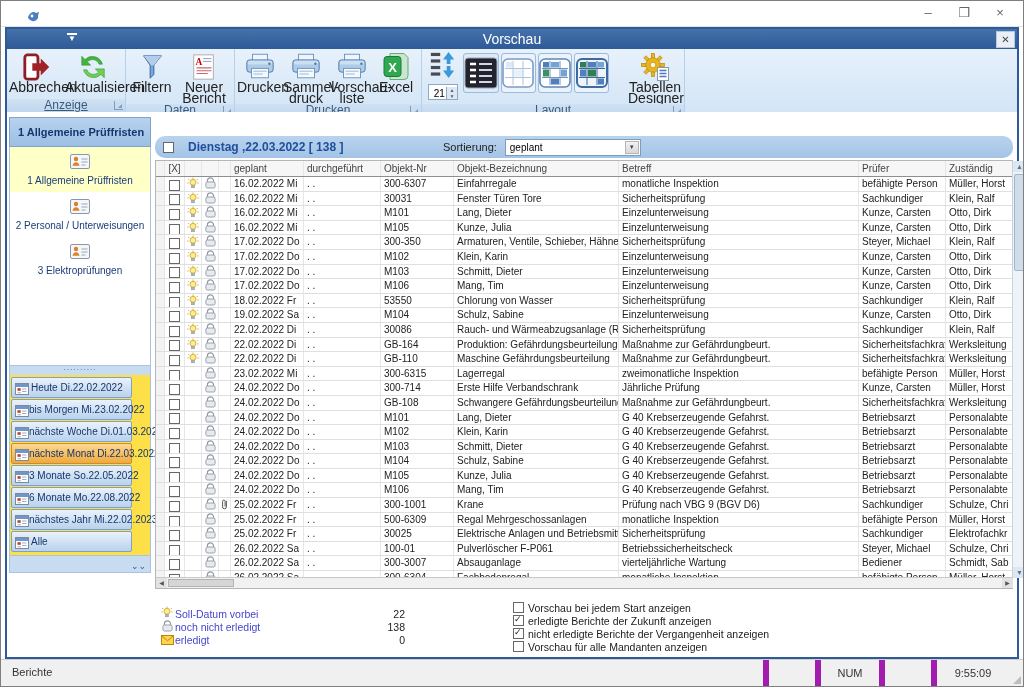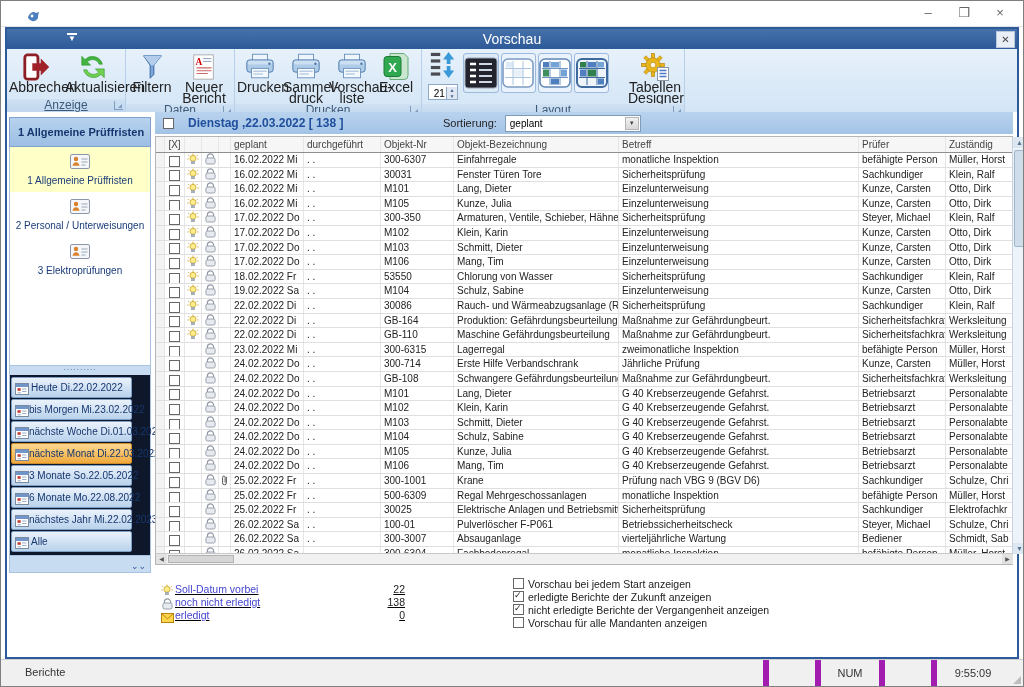--- a/index.html
+++ b/index.html
@@ -37,30 +37,30 @@
   .content{position:absolute;top:83px;left:0;right:0;bottom:0;background:#fff;}
   
   .sidebar{position:absolute;top:5px;left:2px;width:142px;bottom:0;}
   .sb-head{height:30px;background:linear-gradient(#b7d2ee,#9cbfe4);border:1px solid #7fa3cc;box-sizing:border-box;font-size:11px;font-weight:bold;color:#16366e;line-height:28px;padding-left:8px;}
   .sb-cats{height:219px;background:#fff;border:1px solid #a9c4e0;border-top:none;box-sizing:border-box;overflow:hidden;}
   .cat{text-align:center;padding:7px 2px 6px 2px;cursor:default;}
   .cat.sel{background:#ffffc8;}
   .cat-ic{display:block;height:16px;}
   .cat-lb{font-size:10px;color:#1a3c78;margin-top:5px;}
   .sb-dots{height:9px;background:#c7dcf1;border-left:1px solid #a9c4e0;border-right:1px solid #a9c4e0;text-align:center;font-size:7px;line-height:7px;color:#4a6fa5;letter-spacing:1px;}
-  .sb-btns{background:#0f172a;border:1px solid #a9c4e0;border-top:none;padding:1px 18px 2px 1px;}
+  .sb-btns{background:#fde047;border:1px solid #a9c4e0;border-top:none;padding:1px 18px 2px 1px;}
   .pbtn{height:19px;margin:1px 0;border:1px solid #7fa1c8;border-radius:2px;background:linear-gradient(#eaf2fb,#b9d2ec);display:flex;align-items:center;padding:0 3px;cursor:default;}
   .pbtn.sel{background:linear-gradient(#fcd891,#f0a93c);border-color:#cf8a2a;}
   .pbtn-ic{width:16px;height:13px;}
   .pbtn-lb{font-size:10px;color:#16366e;white-space:nowrap;}
   .sb-foot{height:16px;background:#c7dcf1;border:1px solid #a9c4e0;border-top:none;position:relative;}
   .sb-foot .chev{position:absolute;right:4px;bottom:1px;color:#2d5a98;font-size:9px;line-height:9px;}
   
   .main{position:absolute;top:0;left:148px;right:4px;bottom:0;}
-  .band{height:22px;margin-top:0;background:linear-gradient(#b9d3ee,#a3c3e6);display:flex;align-items:center;}
+  .band{height:22px;margin-top:24px;background:linear-gradient(#b9d3ee,#a3c3e6);display:flex;align-items:center;border-radius:10px;}
   .band .ck{margin-left:8px;}
   .band-title{font-size:12px;font-weight:bold;color:#1f4e9c;margin-left:14px;width:255px;}
   .sort-lb{font-size:11px;color:#222;margin-right:8px;}
   .sortsel{width:130px;height:15px;background:#fff;border:1px solid #7f9db9;display:flex;align-items:center;font-size:10px;padding-left:4px;position:relative;}
   .sortsel .arr{position:absolute;right:1px;top:1px;bottom:1px;width:12px;background:linear-gradient(#f2f2f2,#d8d8d8);border:1px solid #b5b5b5;font-size:6px;color:#444;text-align:center;line-height:11px;}
   
   .tbl{position:relative;margin-top:2px;height:429px;border:1px solid #b5b5b5;border-right:none;box-sizing:border-box;background:#fff;}
   .thead{display:flex;height:16px;background:#f6f6f6;border-bottom:1px solid #8f8f8f;box-sizing:border-box;font-size:10px;color:#444;}
   .thead .c{line-height:15px;}
   .tbody{height:402px;overflow:hidden;}
@@ -80,31 +80,31 @@
   .vsbtn{position:absolute;left:0;right:0;height:11px;background:#dde7f2;color:#5b7794;font-size:7px;text-align:center;line-height:11px;}
   .vsbtn.up{top:0;}.vsbtn.down{bottom:0;}
   .vthumb{position:absolute;left:1px;right:1px;top:13px;height:95px;background:#cfdcea;border:1px solid #9fb6cc;border-radius:2px;}
   .hscroll{position:absolute;left:0;right:0;bottom:0;height:10px;background:#f1f1f1;border-top:1px solid #c9c9c9;}
   .hsbtn{position:absolute;top:0;bottom:0;width:11px;background:#e2e2e2;color:#555;font-size:6px;text-align:center;line-height:10px;}
   .hsbtn.left{left:0;}.hsbtn.right{right:0;}
   .hthumb{position:absolute;left:12px;top:1px;bottom:1px;width:64px;background:#d6d6d6;border:1px solid #b3b3b3;}
   
   .bottom{position:relative;height:75px;}
   .legend{position:absolute;left:4px;top:18px;width:280px;}
-  .lrow{display:flex;align-items:flex-start;height:13px;text-decoration:underline;}
+  .lrow{display:flex;align-items:center;height:13px;}
   .lic{width:16px;text-align:center;}
   .llb{font-size:10.5px;color:#4545cf;width:170px;}
   .lct{font-size:10.5px;color:#222;width:60px;text-align:right;}
   .opts{position:absolute;left:358px;top:12px;}
   .orow{display:flex;align-items:center;height:13px;cursor:default;}
   .orow .ck{width:9px;height:9px;margin-right:4px;}
   .olb{font-size:10.5px;color:#222;white-space:nowrap;}
   
   .statusbar{position:absolute;left:0;right:0;bottom:0;height:26px;background:#f0f0f0;border-top:1px solid #cfcfcf;display:flex;align-items:stretch;font-size:11px;color:#333;}
-  .sleft{padding:6px 0 0 11px;margin-left:13px;}
+  .sleft{padding:6px 0 0 11px;}
   .sflex{flex:1;}
   .scell{border-left:6px solid #a21caf;display:flex;align-items:center;justify-content:center;}
   .w50{width:46px;}.w58{width:58px;}.w14{width:46px;}.w78{width:72px;}
   .grip{width:14px;position:relative;}
   .grip:after{content:"";position:absolute;right:2px;bottom:2px;width:0;height:0;border-left:8px solid transparent;border-bottom:8px solid #bdbdbd;}
 </style>
 </head>
 <body>
 
 <div class="win">

